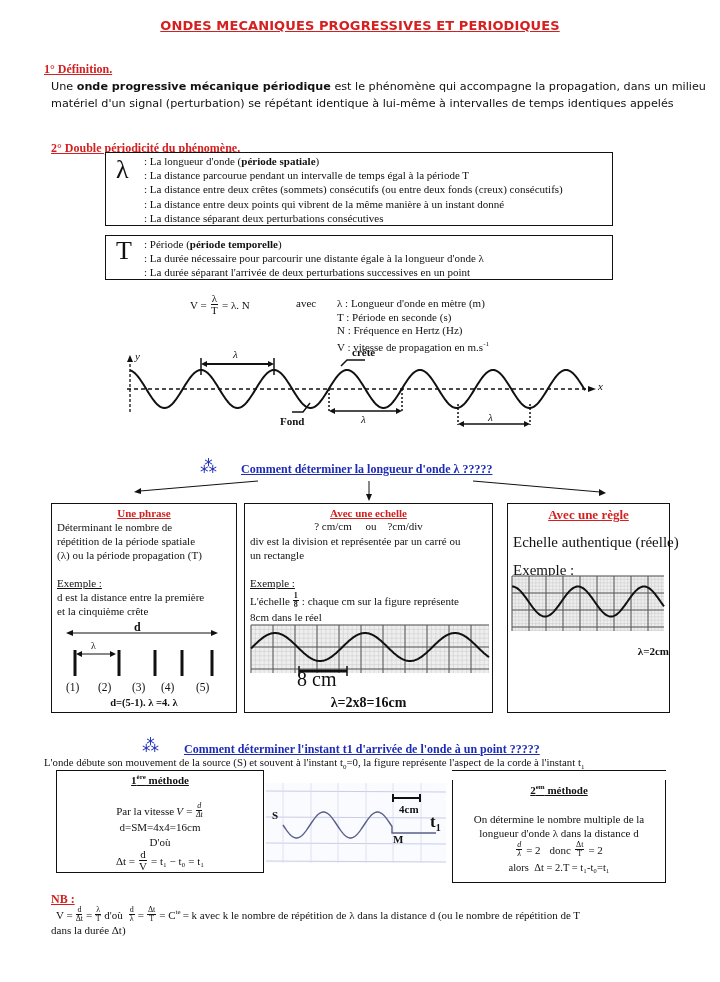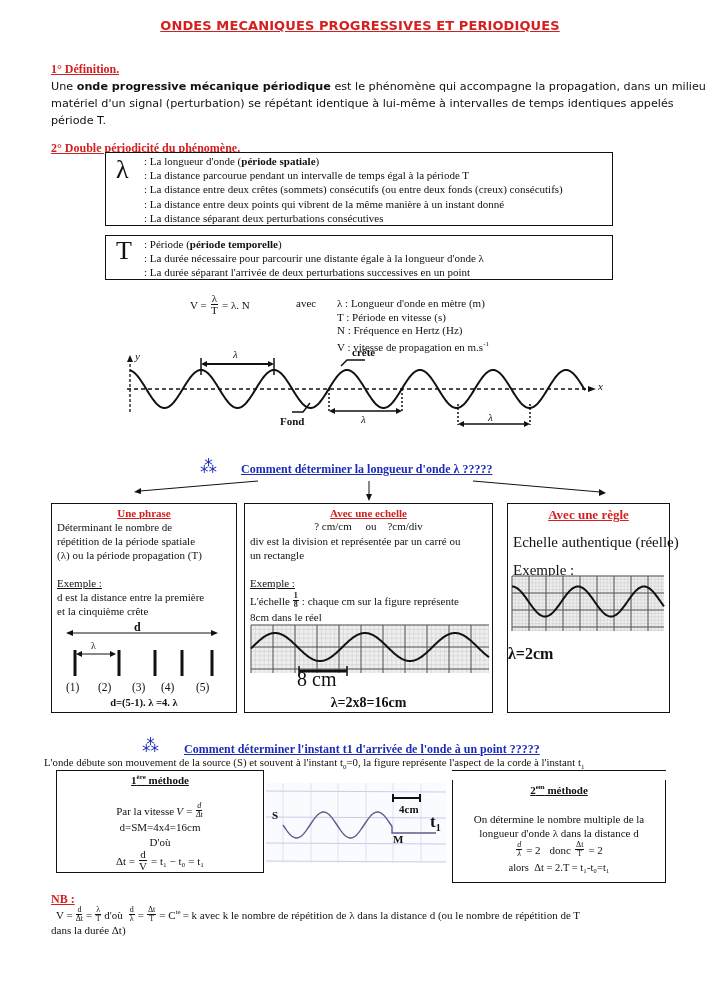--- a/index.html
+++ b/index.html
@@ -18,25 +18,24 @@
   .frac.sm .n, .frac.sm .d { font-size: 8px; }
   .line { white-space: nowrap; }
   sup, sub { font-size: 7px; }
   svg { position: absolute; overflow: visible; }
 </style>
 </head>
 <body>
 
 <div class="abs sans" style="left:0;width:720px;top:18px;text-align:center;font-size:13px;color:#d42020;text-decoration:underline;font-weight:bold;letter-spacing:0.1px">ONDES MECANIQUES PROGRESSIVES ET PERIODIQUES</div>
 
-<div class="abs serif red-u" style="left:51px;top:62px;font-size:12px">1° Définition.</div>
+<div class="abs serif red-u" style="left:44px;top:62px;font-size:12px">1° Définition.</div>
 <div class="abs sans" style="left:51px;top:78px;font-size:11.2px;line-height:17px;width:640px">
   <div class="line"><span>Une </span><b>onde progressive mécanique périodique</b><span> est le phénomène qui accompagne la propagation, dans un milieu</span></div>
   <div class="line">matériel d'un signal (perturbation) se répétant identique à lui-même à intervalles de temps identiques appelés</div>
-  <div class="line">période T.</div>
 </div>
 
 <div class="abs serif red-u" style="left:51px;top:141px;font-size:12px">2° Double périodicité du phénomène.</div>
 
 <div class="box" style="left:105px;top:152px;width:508px;height:74px;border-width:1.5px 1.5px 1.5px 1.5px">
   <div class="abs serif" style="left:10px;top:2px;font-size:26px">λ</div>
   <div class="abs serif" style="left:38px;top:1px;font-size:11px;line-height:14.2px">
     <div class="line"><span>: La longueur d'onde (</span><b>période spatiale</b><span>)</span></div>
     <div class="line">: La distance parcourue pendant un intervalle de temps égal à la période T</div>
     <div class="line">: La distance entre deux crêtes (sommets) consécutifs (ou entre deux fonds (creux) consécutifs)</div>
@@ -58,21 +57,21 @@
   <span>V =</span>
   <span class="frac">
       <span class="n">λ</span>
       <span class="d">T</span>
     </span>
   <span>= λ. N</span>
 </div>
 <div class="abs serif" style="left:296px;top:297px;font-size:11px">avec</div>
 <div class="abs serif" style="left:337px;top:297px;font-size:11px;line-height:13.5px">
   <div class="line">λ : Longueur d'onde en mètre (m)</div>
-  <div class="line">T : Période en vitesse (s)</div>
+  <div class="line">T : Période en seconde (s)</div>
   <div class="line">N : Fréquence en Hertz (Hz)</div>
   <div class="line"><span>V : vitesse de propagation en m.s</span><sup>-1</sup></div>
 </div>
 
 <svg style="left:0;top:0" width="720" height="982">
   <g stroke="#111" stroke-width="1.3" stroke-dasharray="3,2">
     <line x1="130" y1="412" x2="130" y2="360"></line>
   </g>
   <polygon points="127,362 130,355 133,362" fill="#111"></polygon>
   <line x1="127" y1="389" x2="590" y2="389" stroke="#111" stroke-width="1.3" stroke-dasharray="4,3"></line>
@@ -349,21 +348,21 @@
       <line x1="85" x2="85" y1="0" y2="55" stroke="#555" stroke-width="1"></line>
       <line x1="102" x2="102" y1="0" y2="55" stroke="#555" stroke-width="1"></line>
       <line x1="119" x2="119" y1="0" y2="55" stroke="#555" stroke-width="1"></line>
       <line x1="136" x2="136" y1="0" y2="55" stroke="#555" stroke-width="1"></line>
       <line x1="0" x2="152" y1="0" y2="0" stroke="#555" stroke-width="1"></line>
       <line x1="0" x2="152" y1="17" y2="17" stroke="#555" stroke-width="1"></line>
       <line x1="0" x2="152" y1="34" y2="34" stroke="#555" stroke-width="1"></line>
       <line x1="0" x2="152" y1="51" y2="51" stroke="#555" stroke-width="1"></line>
       <path d="M0 10.50 L1 10.57 L2 10.77 L3 11.11 L4 11.57 L5 12.17 L6 12.88 L7 13.71 L8 14.64 L9 15.68 L10 16.80 L11 18.00 L12 19.27 L13 20.59 L14 21.96 L15 23.37 L16 24.79 L17 26.21 L18 27.63 L19 29.04 L20 30.41 L21 31.73 L22 33.00 L23 34.20 L24 35.32 L25 36.36 L26 37.29 L27 38.12 L28 38.83 L29 39.43 L30 39.89 L31 40.23 L32 40.43 L33 40.50 L34 40.43 L35 40.23 L36 39.89 L37 39.43 L38 38.83 L39 38.12 L40 37.29 L41 36.36 L42 35.32 L43 34.20 L44 33.00 L45 31.73 L46 30.41 L47 29.04 L48 27.63 L49 26.21 L50 24.79 L51 23.37 L52 21.96 L53 20.59 L54 19.27 L55 18.00 L56 16.80 L57 15.68 L58 14.64 L59 13.71 L60 12.88 L61 12.17 L62 11.57 L63 11.11 L64 10.77 L65 10.57 L66 10.50 L67 10.57 L68 10.77 L69 11.11 L70 11.57 L71 12.17 L72 12.88 L73 13.71 L74 14.64 L75 15.68 L76 16.80 L77 18.00 L78 19.27 L79 20.59 L80 21.96 L81 23.37 L82 24.79 L83 26.21 L84 27.63 L85 29.04 L86 30.41 L87 31.73 L88 33.00 L89 34.20 L90 35.32 L91 36.36 L92 37.29 L93 38.12 L94 38.83 L95 39.43 L96 39.89 L97 40.23 L98 40.43 L99 40.50 L100 40.43 L101 40.23 L102 39.89 L103 39.43 L104 38.83 L105 38.12 L106 37.29 L107 36.36 L108 35.32 L109 34.20 L110 33.00 L111 31.73 L112 30.41 L113 29.04 L114 27.63 L115 26.21 L116 24.79 L117 23.37 L118 21.96 L119 20.59 L120 19.27 L121 18.00 L122 16.80 L123 15.68 L124 14.64 L125 13.71 L126 12.88 L127 12.17 L128 11.57 L129 11.11 L130 10.77 L131 10.57 L132 10.50 L133 10.57 L134 10.77 L135 11.11 L136 11.57 L137 12.17 L138 12.88 L139 13.71 L140 14.64 L141 15.68 L142 16.80 L143 18.00 L144 19.27 L145 20.59 L146 21.96 L147 23.37 L148 24.79 L149 26.21 L150 27.63 L151 29.04 L152 30.41 " fill="none" stroke="#111" stroke-width="2"></path>
     </svg>
-  <div class="abs serif" style="left:0;width:100%;top:141px;text-align:left;font-size:16px;font-weight:bold">λ=2cm</div>
+  <div class="abs serif" style="left:0;width:100%;top:141px;text-align:right;font-size:11px;font-weight:bold">λ=2cm</div>
 </div>
 
 <div class="abs" style="left:142px;top:735px;font-size:17px;color:#1c2bb8;font-family:'DejaVu Sans',sans-serif">⁂</div>
 <div class="abs serif blue-u" style="left:184px;top:742px;font-size:12px">Comment déterminer l'instant t1 d'arrivée de l'onde à un point ?????</div>
 <div class="abs serif" style="left:44px;top:756px;font-size:10.8px;white-space:nowrap">
   <span>L'onde débute son mouvement de la source (S) et souvent à l'instant t</span><sub>0</sub><span>=0, la figure représente l'aspect de la corde à l'instant t</span><sub>1</sub>
 </div>
 
 <div class="box" style="left:56px;top:770px;width:208px;height:103px;border-top:none">
   <div class="abs serif" style="left:0;width:100%;top:3px;text-align:center;font-size:11px;font-weight:bold;text-decoration:underline">

